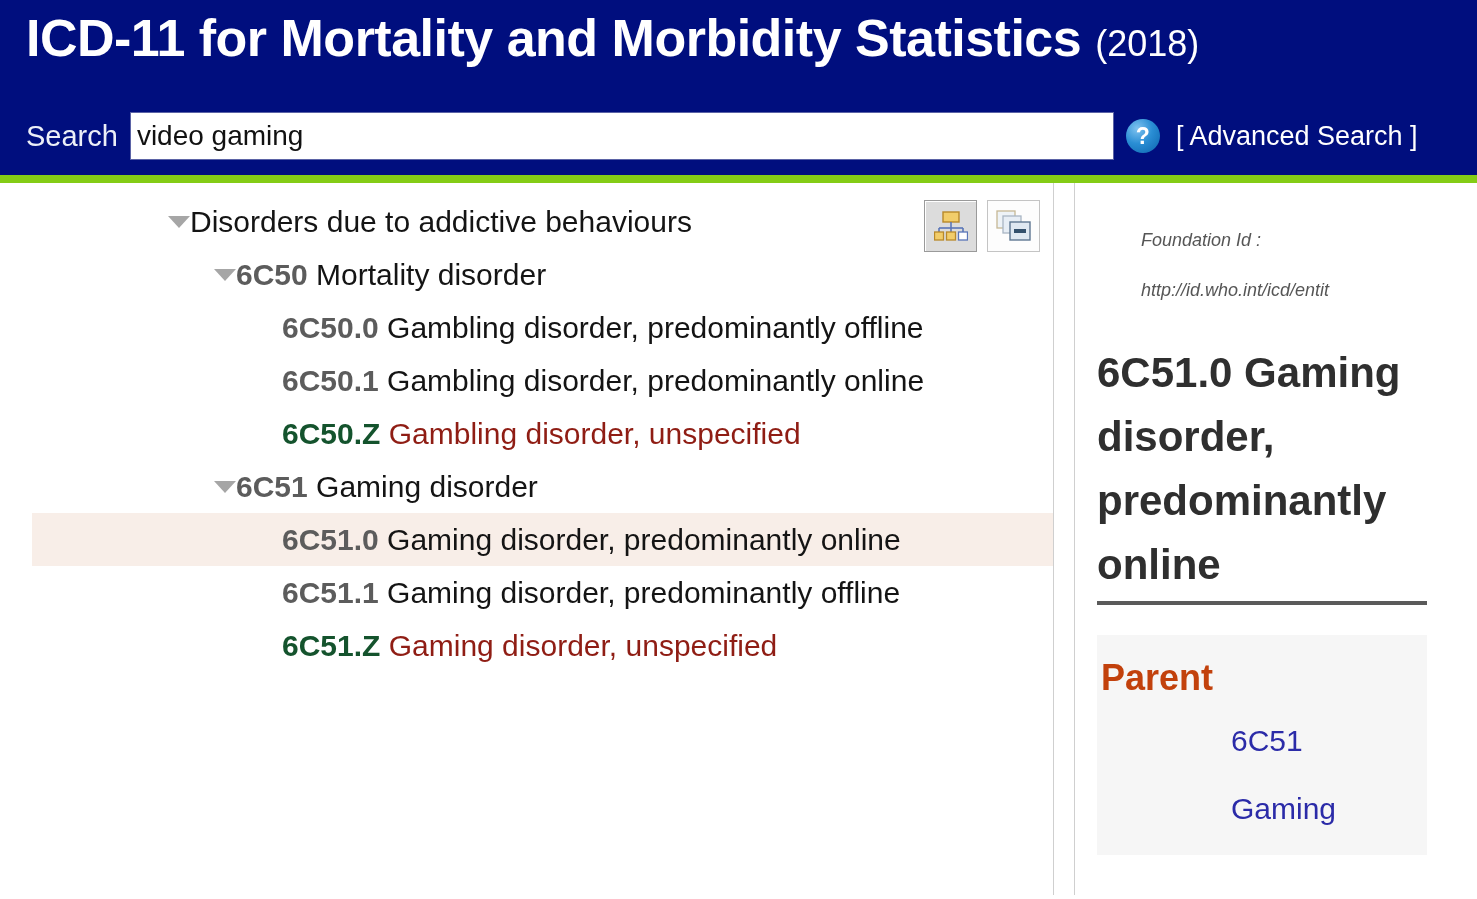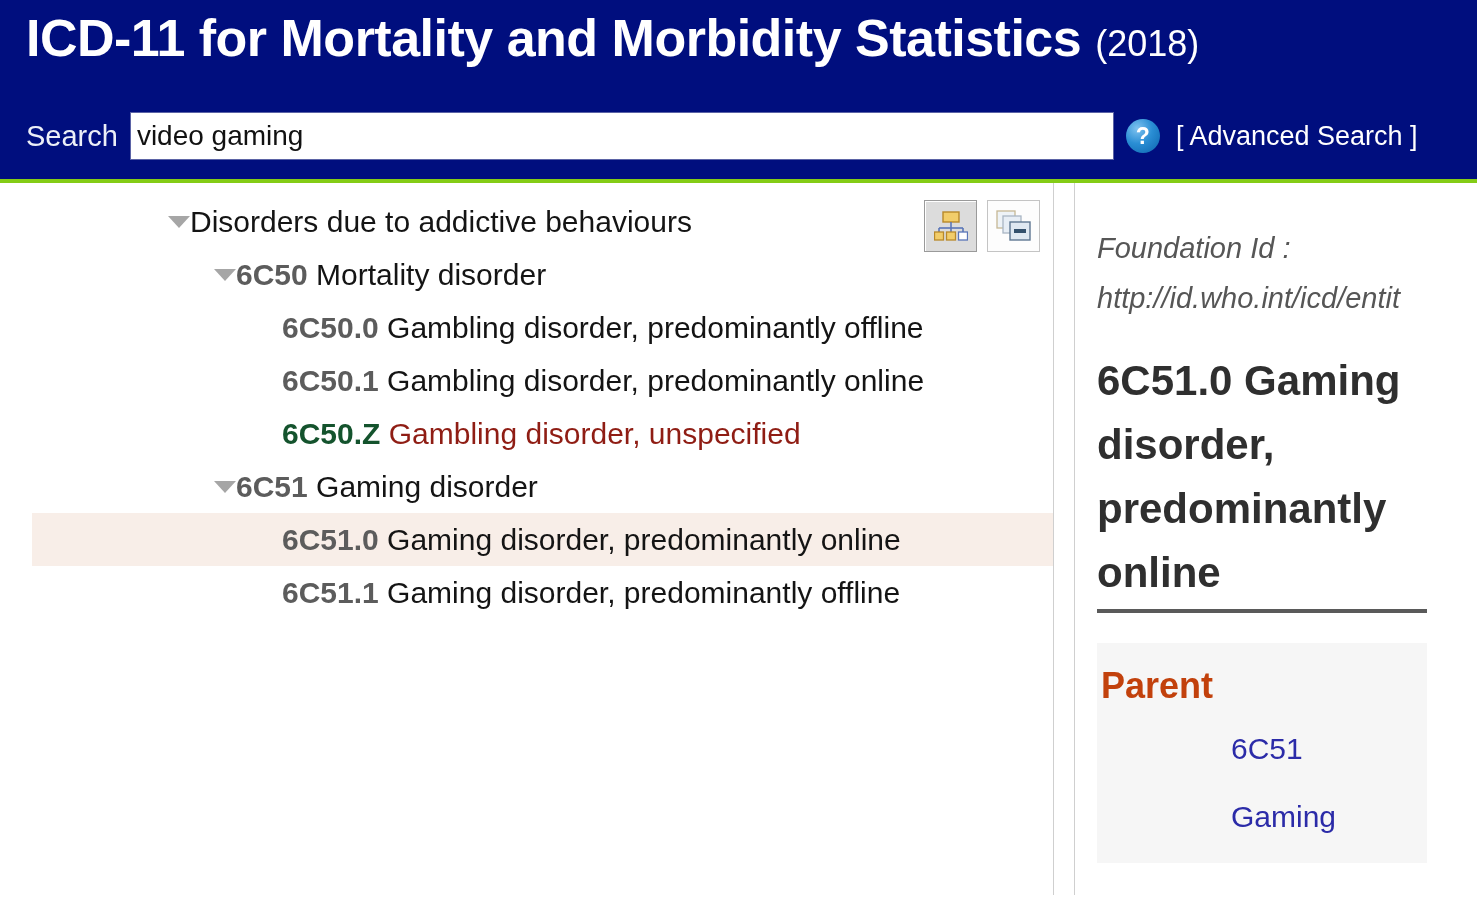--- a/index.html
+++ b/index.html
@@ -14,21 +14,21 @@
     background: #ffffff;
     font-family: "Liberation Sans", "DejaVu Sans", sans-serif;
   }
 
   
   .header {
     background: #000e7e;
     height: 183px;
     box-sizing: border-box;
     position: relative;
-    border-bottom: 4px solid #84cc16;
+    border-bottom: 8px solid #84cc16;
   }
   .header-title {
     position: absolute;
     left: 26px;
     top: 8px;
     color: #ffffff;
     font-size: 52px;
     font-weight: bold;
     letter-spacing: -0.5px;
     white-space: nowrap;
@@ -197,26 +197,27 @@
   .detail-panel {
     position: relative;
     flex: 1;
     height: 712px;
     overflow: hidden;
     background: #ffffff;
     padding: 0 0 0 22px;
     box-sizing: border-box;
   }
   .foundation-block {
-    padding-top: 40px;
+    padding-top: 32px;
     font-style: italic;
-    font-size: 29px;
+    font-size: 18px;
     color: #565656;
     line-height: 50px;
     white-space: nowrap;
+    margin-left: 44px;
   }
   .entity-title {
     margin-top: 26px;
     font-size: 42px;
     font-weight: bold;
     color: #2f2f2f;
     line-height: 64px;
     width: 330px;
     border-bottom: 4px solid #5a5a5a;
     padding-bottom: 4px;
@@ -347,20 +348,27 @@
       </div>
 
       <div class="tree-row lvl2">
         <div class="tw-space"></div>
         <div class="row-text">
           <span class="code">6C51.1</span>
           <span class="title-txt">Gaming disorder, predominantly offline</span>
         </div>
       </div>
 
+      <div class="tree-row lvl2 row-unspec">
+        <div class="tw-space"></div>
+        <div class="row-text">
+          <span class="code">6C51.Z</span>
+          <span class="title-txt">Gaming disorder, unspecified</span>
+        </div>
+      </div>
 
     </div>
 
   </div>
 
   <div class="panel-divider"></div>
 
   <div class="detail-panel">
     <div class="foundation-block">
       <div>Foundation Id :</div>

